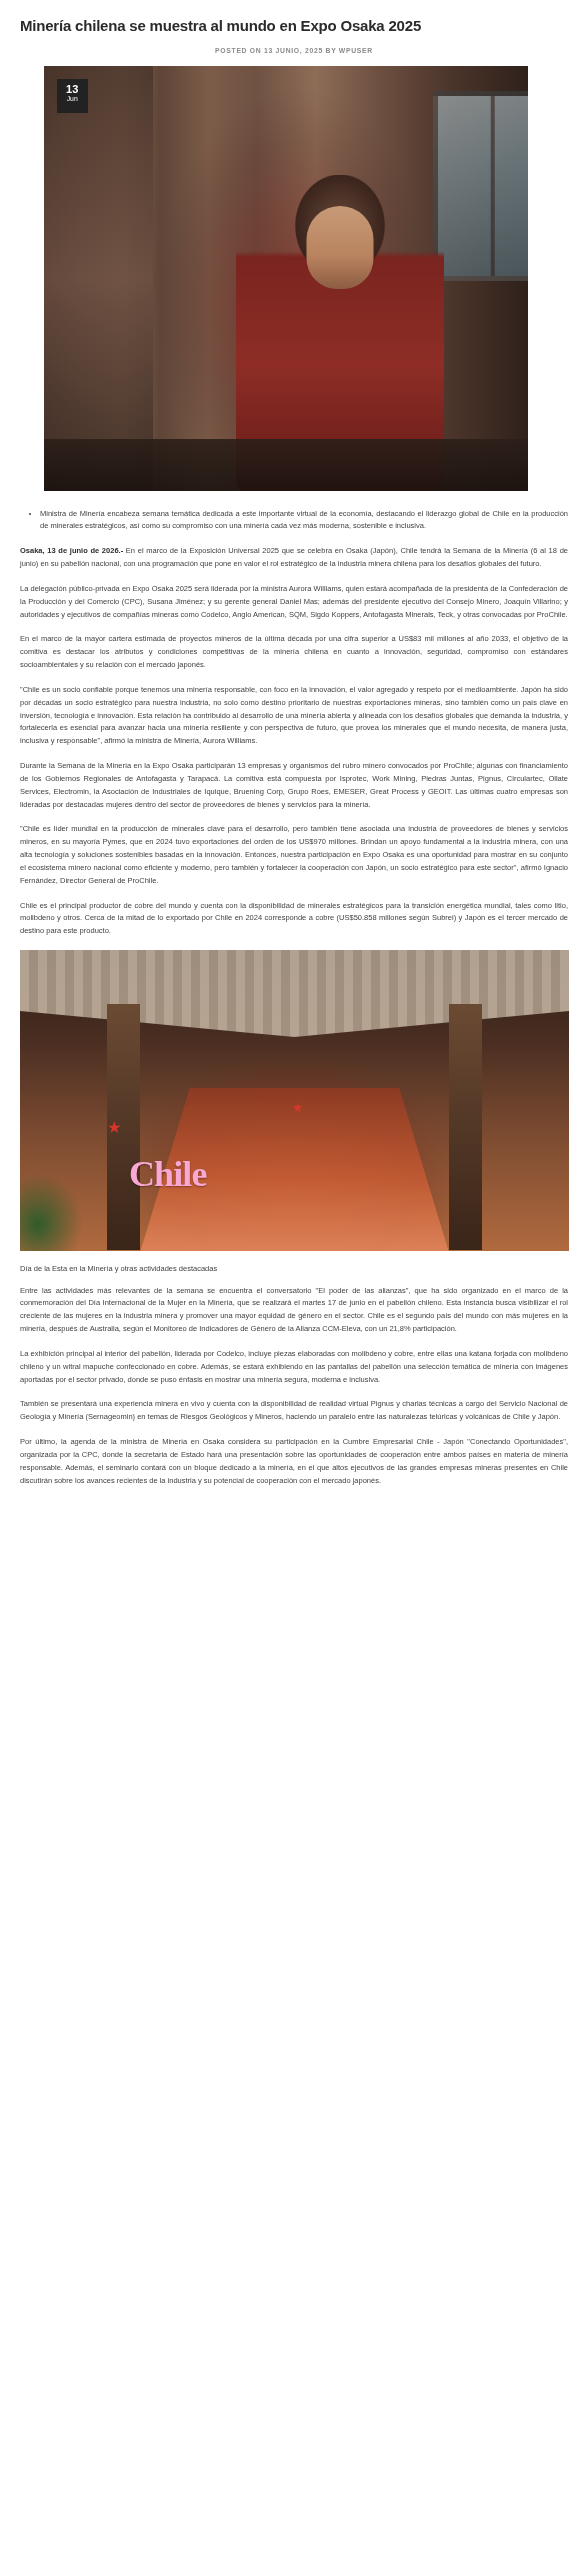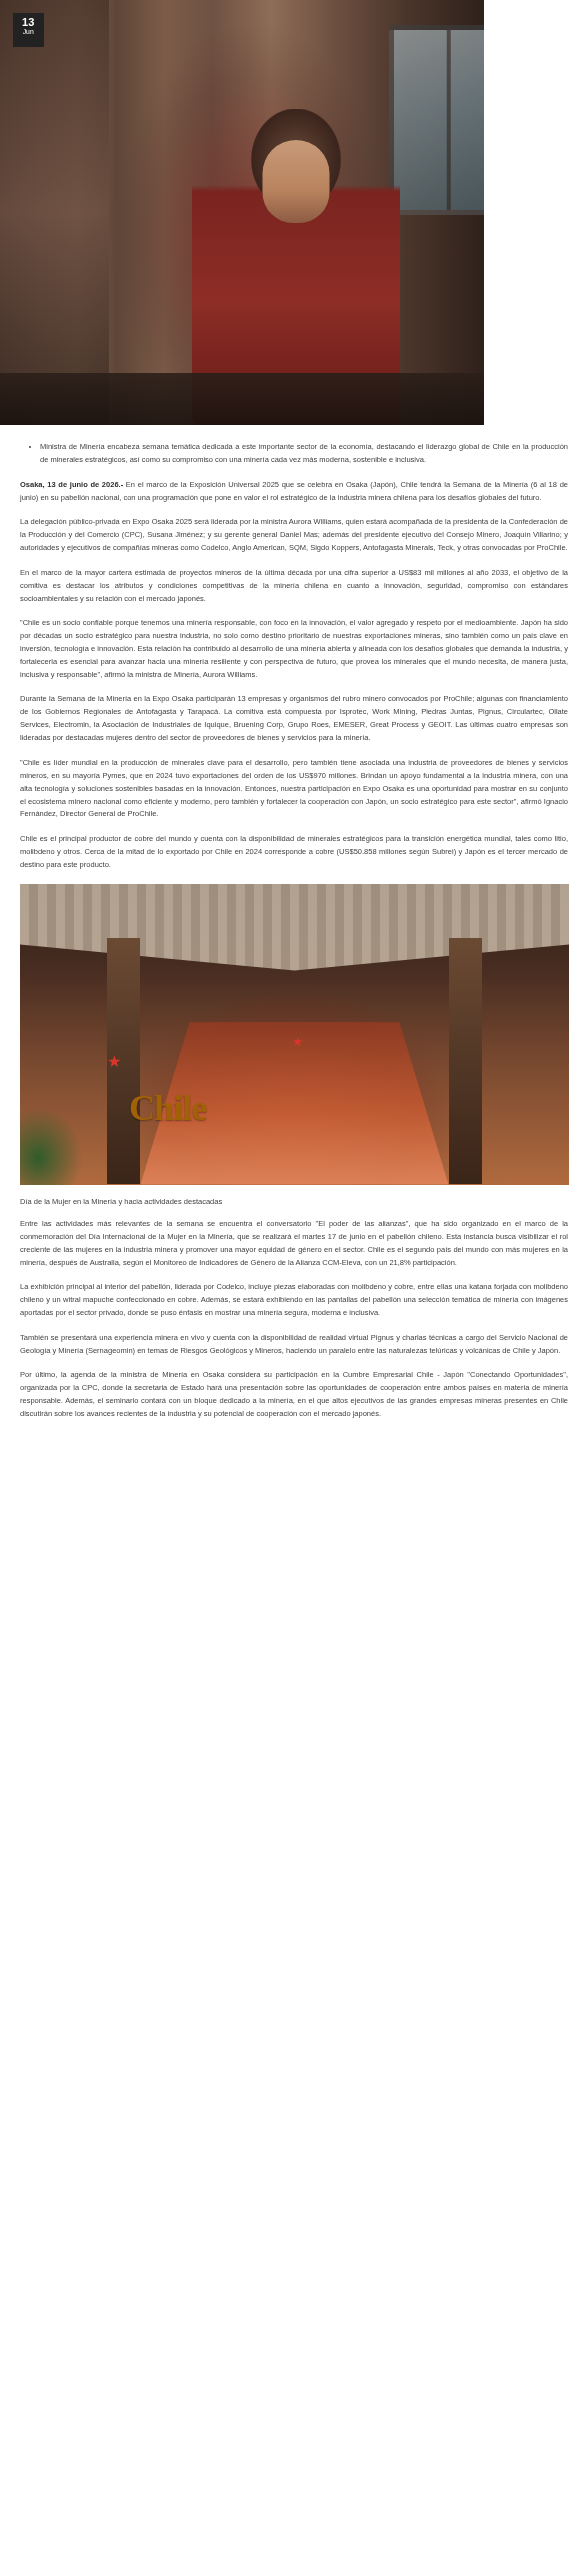--- a/index.html
+++ b/index.html
@@ -42,20 +42,21 @@
   .post-meta .meta-link {
     color: #8a8a8a;
     text-decoration: none;
   }
   .hero-wrap {
     position: relative;
     width: 484px;
     height: 425px;
     overflow: hidden;
     background: #6d5446;
+    margin-left: 44px;
   }
   .hero-img {
     position: absolute;
     inset: 0;
     background:
       radial-gradient(ellipse 181px 290px at 52% 56%, rgba(120,30,30,0.55) 0%, rgba(70,20,20,0.15) 55%, rgba(0,0,0,0) 75%),
       linear-gradient(90deg, #3b2a24 0%, #6b4f42 8%, #8a6a55 16%, #5d4538 24%, #7b5c4a 34%, #6e5244 44%, #8d6d58 56%, #6a4e40 70%, #4a352c 84%, #2e211b 100%);
     filter: saturate(1.05);
   }
   .hero-window {
@@ -180,58 +181,67 @@
     background: linear-gradient(180deg, #8f3a22 0%, #c25a32 55%, #e0845a 100%);
     clip-path: polygon(16% 0, 84% 0, 100% 100%, 0 100%);
     opacity: 0.92;
   }
   .photo2-label {
     position: absolute;
     left: 109px; bottom: 56px;
     font-family: "Liberation Serif", serif;
     font-size: 36px;
     font-weight: bold;
-    color: #a16207;
+    color: #f9a8d4;
     letter-spacing: -0.9px;
     text-shadow: 0 0.9px 1.8px rgba(0,0,0,0.35);
   }
   .photo2-star {
     position: absolute;
     color: #d8352b;
     font-size: 16.3px;
   }
   .photo2-plants {
     position: absolute; left: 0; bottom: 0; width: 91px; height: 136px;
     background: radial-gradient(ellipse 63px 72px at 20% 80%, #2f5c2a 0%, rgba(30,60,25,0) 70%);
   }
 </style>
 </head>
 <body>
 
 <div class="page">
 
+  <div class="article-header">
+    <h1 class="post-title">Minería chilena se muestra al mundo en Expo Osaka 2025</h1>
+    <div class="post-meta">
+      <span>POSTED ON</span>
+      <span class="meta-link">13 JUNIO, 2025</span>
+      <span>BY</span>
+      <span class="meta-link">WPUSER</span>
+    </div>
+  </div>
 
   <div class="hero-wrap">
     <div class="hero-img"></div>
     <div class="hero-panel-left"></div>
     <div class="hero-window"></div>
     <div class="hero-figure">
       <div class="hero-face"></div>
     </div>
     <div class="hero-desk"></div>
     <div class="date-badge">
       <span class="d">13</span>
       <span class="m">Jun</span>
     </div>
   </div>
 
   <div class="content">
 
     <ul class="bullets">
-      <li>Ministra de Minería encabeza semana temática dedicada a este importante sector de la economía, destacando el liderazgo global de Chile en la producción de minerales estratégicos, así como su compromiso con una minería cada vez más moderna, sostenible e inclusiva.</li>
+      <li>Ministra de Minería encabeza semana temática dedicada a este importante virtual de la economía, destacando el liderazgo global de Chile en la producción de minerales estratégicos, así como su compromiso con una minería cada vez más moderna, sostenible e inclusiva.</li>
     </ul>
 
     <p class="body"><span class="lead-label">Osaka, 13 de junio de 2026.-</span><span> En el marco de la Exposición Universal 2025 que se celebra en Osaka (Japón), Chile tendrá la Semana de la Minería (6 al 18 de junio) en su pabellón nacional, con una programación que pone en valor el rol estratégico de la industria minera chilena para los desafíos globales del futuro.</span></p>
 
     <p class="body">La delegación público-privada en Expo Osaka 2025 será liderada por la ministra Aurora Williams, quien estará acompañada de la presidenta de la Confederación de la Producción y del Comercio (CPC), Susana Jiménez; y su gerente general Daniel Mas; además del presidente ejecutivo del Consejo Minero, Joaquín Villarino; y autoridades y ejecutivos de compañías mineras como Codelco, Anglo American, SQM, Sigdo Koppers, Antofagasta Minerals, Teck, y otras convocadas por ProChile.</p>
 
     <p class="body">En el marco de la mayor cartera estimada de proyectos mineros de la última década por una cifra superior a US$83 mil millones al año 2033, el objetivo de la comitiva es destacar los atributos y condiciones competitivas de la minería chilena en cuanto a innovación, seguridad, compromiso con estándares socioambientales y su relación con el mercado japonés.</p>
 
     <p class="body">"Chile es un socio confiable porque tenemos una minería responsable, con foco en la innovación, el valor agregado y respeto por el medioambiente. Japón ha sido por décadas un socio estratégico para nuestra industria, no solo como destino prioritario de nuestras exportaciones mineras, sino también como un país clave en inversión, tecnología e innovación. Esta relación ha contribuido al desarrollo de una minería abierta y alineada con los desafíos globales que demanda la industria, y fortalecerla es esencial para avanzar hacia una minería resiliente y con perspectiva de futuro, que provea los minerales que el mundo necesita, de manera justa, inclusiva y responsable", afirmó la ministra de Minería, Aurora Williams.</p>
 
@@ -246,21 +256,21 @@
       <div class="photo2-roof"></div>
       <div class="photo2-pillar-l"></div>
       <div class="photo2-pillar-r"></div>
       <div class="photo2-stage"></div>
       <div class="photo2-plants"></div>
       <div class="photo2-star" style="left:87px;bottom:114px;">★</div>
       <div class="photo2-star" style="left:272px;bottom:136px;font-size:12.7px;">★</div>
       <div class="photo2-label">Chile</div>
     </div>
 
-    <p class="section-caption">Día de la Mujer en la Minería y hacia actividades destacadas</p>
+    <p class="section-caption">Día de la Esta en la Minería y otras actividades destacadas</p>
 
     <p class="body">Entre las actividades más relevantes de la semana se encuentra el conversatorio "El poder de las alianzas", que ha sido organizado en el marco de la conmemoración del Día Internacional de la Mujer en la Minería, que se realizará el martes 17 de junio en el pabellón chileno. Esta instancia busca visibilizar el rol creciente de las mujeres en la industria minera y promover una mayor equidad de género en el sector. Chile es el segundo país del mundo con más mujeres en la minería, después de Australia, según el Monitoreo de Indicadores de Género de la Alianza CCM-Eleva, con un 21,8% participación.</p>
 
     <p class="body">La exhibición principal al interior del pabellón, liderada por Codelco, incluye piezas elaboradas con molibdeno y cobre, entre ellas una katana forjada con molibdeno chileno y un witral mapuche confeccionado en cobre. Además, se estará exhibiendo en las pantallas del pabellón una selección temática de minería con imágenes aportadas por el sector privado, donde se puso énfasis en mostrar una minería segura, moderna e inclusiva.</p>
 
     <p class="body">También se presentará una experiencia minera en vivo y cuenta con la disponibilidad de realidad virtual Pignus y charlas técnicas a cargo del Servicio Nacional de Geología y Minería (Sernageomin) en temas de Riesgos Geológicos y Mineros, haciendo un paralelo entre las naturalezas telúricas y volcánicas de Chile y Japón.</p>
 
     <p class="body">Por último, la agenda de la ministra de Minería en Osaka considera su participación en la Cumbre Empresarial Chile - Japón "Conectando Oportunidades", organizada por la CPC, donde la secretaria de Estado hará una presentación sobre las oportunidades de cooperación entre ambos países en materia de minería responsable. Además, el seminario contará con un bloque dedicado a la minería, en el que altos ejecutivos de las grandes empresas mineras presentes en Chile discutirán sobre los avances recientes de la industria y su potencial de cooperación con el mercado japonés.</p>
 
   </div>

